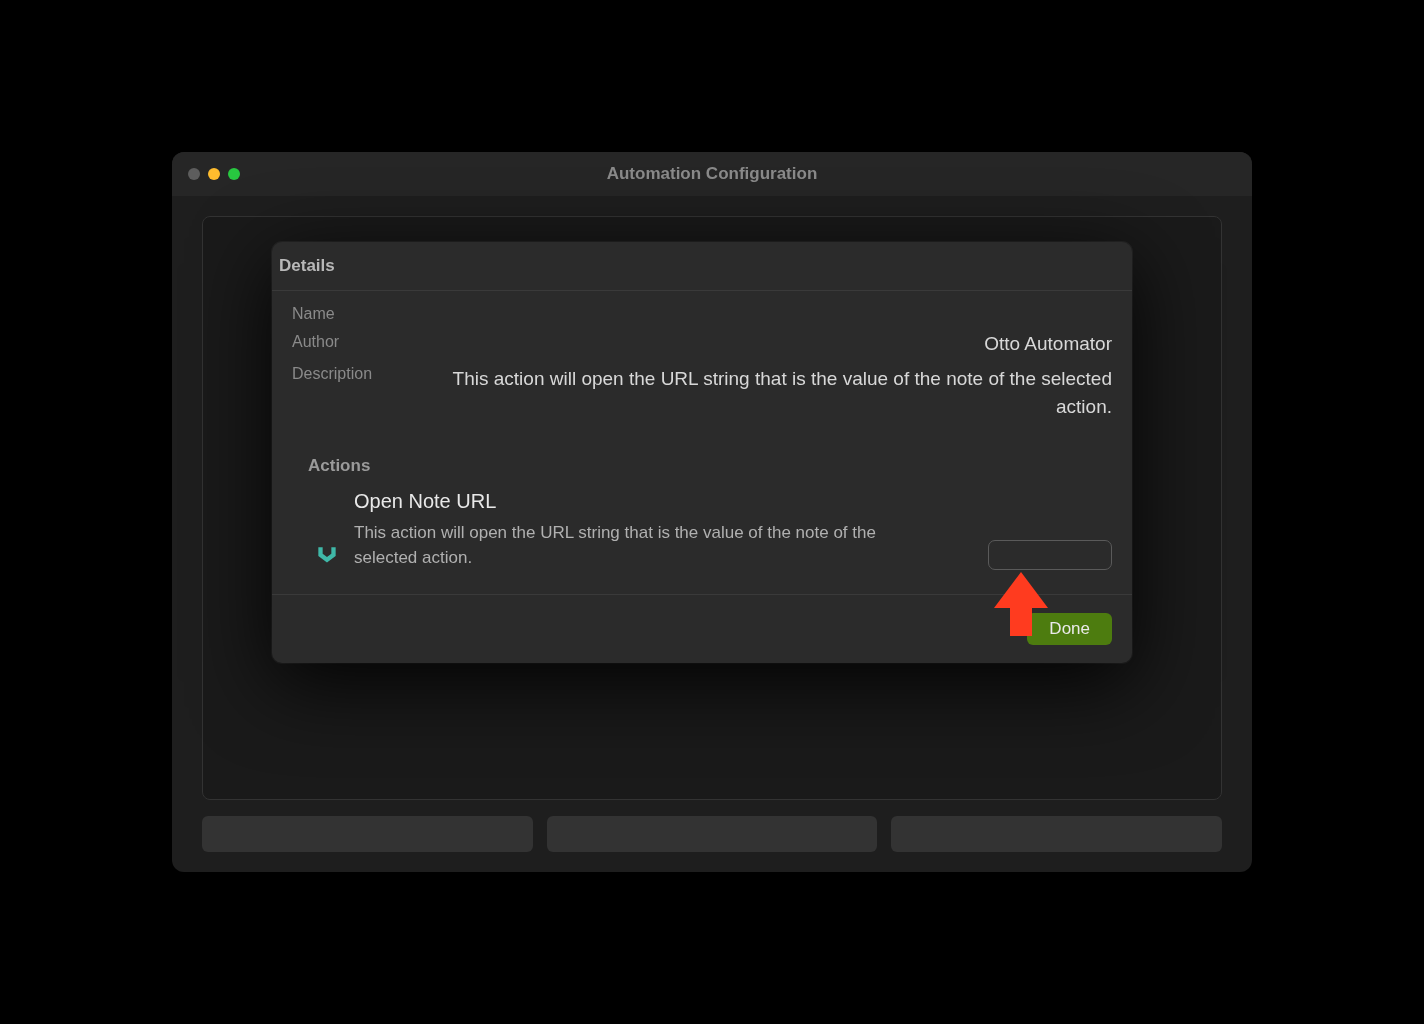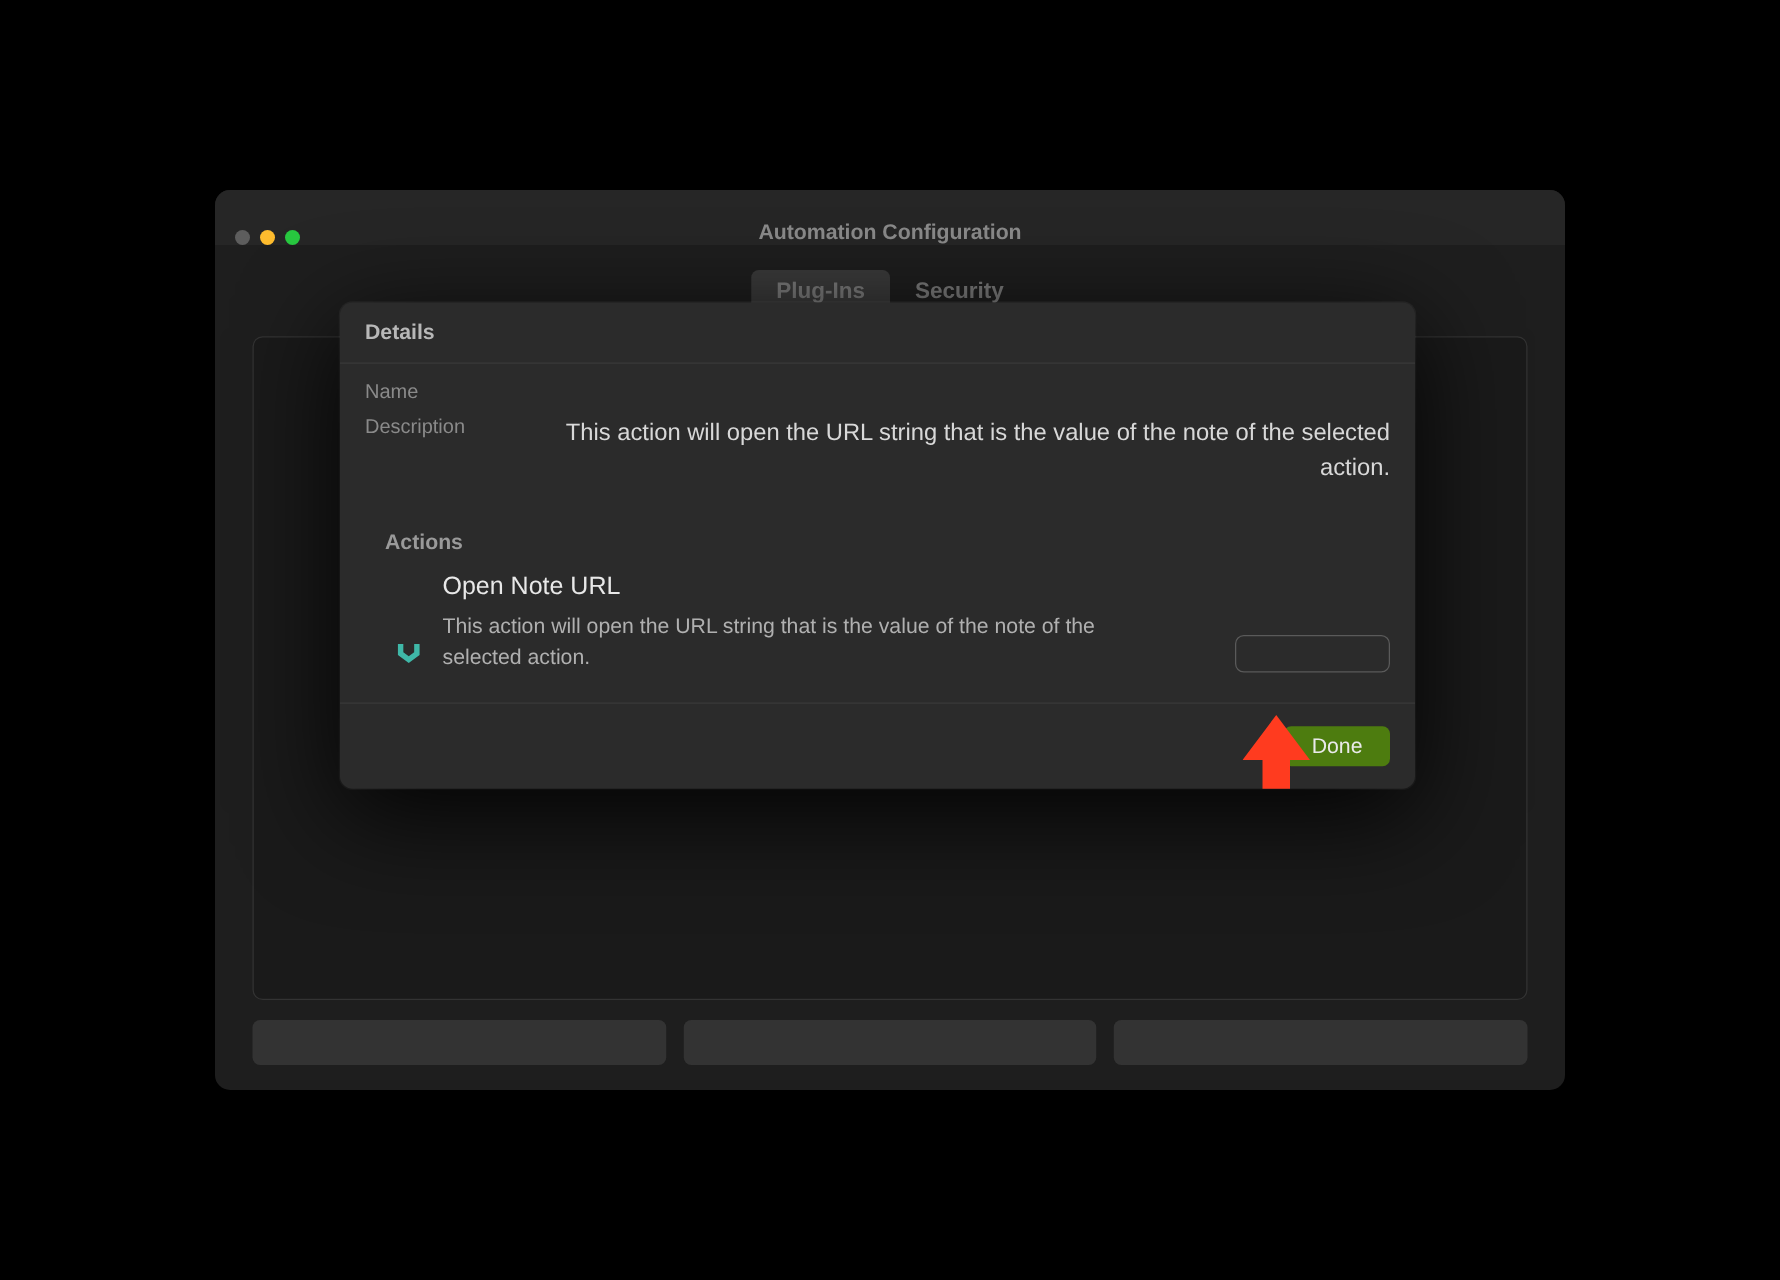--- a/index.html
+++ b/index.html
@@ -22,21 +22,21 @@
       height: 720px;
       background: #1e1e1e;
       border-radius: 12px;
       box-shadow: 0 20px 60px rgba(0,0,0,0.8);
       position: relative;
       overflow: hidden;
     }
     .titlebar {
       height: 44px;
       display: flex;
-      align-items: flex-end;
+      align-items: center;
       padding: 0 16px;
       background: #262626;
       position: relative;
     }
     .traffic-lights {
       display: flex;
       gap: 8px;
       position: absolute;
       left: 16px;
     }
@@ -103,21 +103,21 @@
       position: absolute;
       top: 90px;
       left: 100px;
       width: 860px;
       background: #2b2b2b;
       border-radius: 10px;
       box-shadow: 0 20px 80px rgba(0,0,0,0.9), 0 0 0 1px rgba(255,255,255,0.06);
       overflow: hidden;
     }
     .sheet-header {
-      padding: 14px 20px;
+      padding: 14px 7px;
       border-bottom: 1px solid #3a3a3a;
     }
     .sheet-header-title {
       color: #b8b8b8;
       font-size: 17px;
       font-weight: 600;
     }
     .details-section {
       padding: 14px 20px 20px 20px;
     }
@@ -215,40 +215,40 @@
   <div class="titlebar">
     <div class="traffic-lights">
       <div class="traffic-light tl-close"></div>
       <div class="traffic-light tl-min"></div>
       <div class="traffic-light tl-max"></div>
     </div>
     <div class="window-title">Automation Configuration</div>
   </div>
 
   <div class="bg-content">
-    <div class="bg-tabs">
-      <div class="bg-tab active">Plug-Ins</div>
-      <div class="bg-tab">Security</div>
-    </div>
     <div class="bg-panel"></div>
     <div class="bg-buttons">
       <div class="bg-button"></div>
       <div class="bg-button"></div>
       <div class="bg-button"></div>
     </div>
   </div>
 
   <div class="sheet">
     <div class="sheet-header">
       <div class="sheet-header-title">Details</div>
     </div>
 
     <div class="details-section">
       <div class="detail-row">
         <div class="detail-label">Name</div>
+      </div>
+      <div class="detail-row">
+        <div class="detail-label">Author</div>
+        <div class="detail-value">Otto Automator</div>
       </div>
       <div class="detail-row">
         <div class="detail-label">Description</div>
         <div class="detail-value desc">This action will open the URL string that is the value of the note of the selected action.</div>
       </div>
     </div>
 
     <div class="actions-section">
       <div class="actions-title">Actions</div>
       <div class="action-item">

